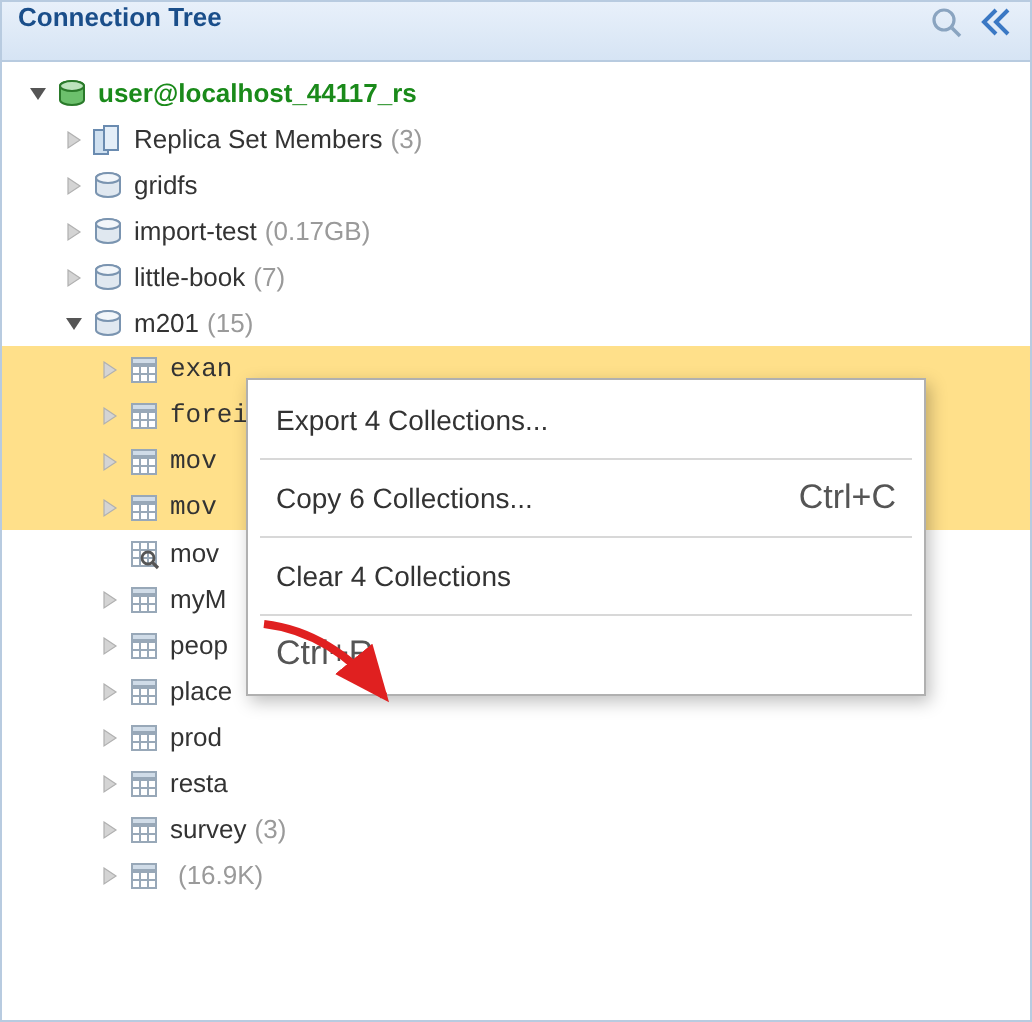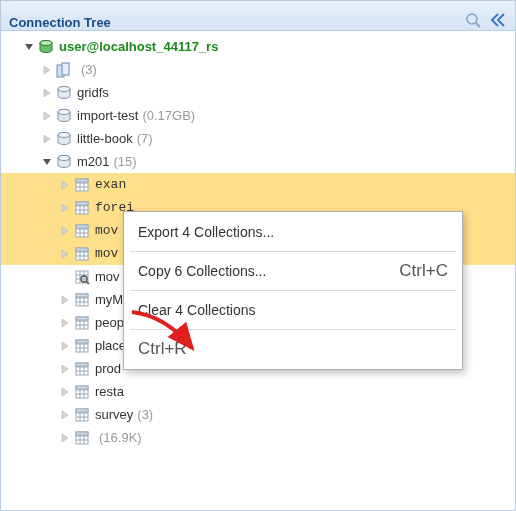--- a/index.html
+++ b/index.html
@@ -11,21 +11,21 @@
     height: 511px;
     overflow: hidden;
     position: relative;
     border: 1px solid #b8cbe0;
   }
   .header {
     background: linear-gradient(#e8f0fa, #d6e4f4);
     border-bottom: 1px solid #b8cbe0;
     height: 30px;
     display: flex;
-    align-items: flex-end;
+    align-items: flex-start;
     padding: 0 8px;
     color: #1a4e8a;
     font-weight: bold;
     font-size: 13px;
   }
   .header .title { flex: 1; }
   .header .hicon {
     width: 20px;
     height: 20px;
     display: flex;
@@ -35,21 +35,21 @@
     margin-left: 4px;
   }
   .tree {
     padding: 4px 0;
     position: relative;
   }
   .row {
     display: flex;
     align-items: center;
     height: 23px;
-    padding-left: 22px;
+    padding-left: 12px;
     white-space: nowrap;
   }
   .row.sel {
     background: #ffe08a;
     font-family: Liberation Mono, monospace;
   }
   .indent { display:inline-block; height:1px; }
   .arrow {
     width: 12px;
     height: 12px;
@@ -74,21 +74,20 @@
   
   .menu {
     position: absolute;
     left: 122px;
     top: 188px;
     width: 340px;
     background: #fff;
     border: 1px solid #b0b0b0;
     box-shadow: 2px 3px 8px rgba(0,0,0,0.25);
     padding: 4px 0;
-    margin-top: 22px;
   }
   .menu .mitem {
     display: flex;
     align-items: center;
     height: 32px;
     padding: 0 14px 0 14px;
     font-size: 14px;
     color: #333;
   }
   .menu .mitem .mlabel { flex: 1; }
@@ -195,20 +194,21 @@
     <span class="arrow">
         <svg width="10" height="10">
           <use href="#arr-right"></use>
         </svg>
       </span>
     <span class="icon">
         <svg width="16" height="16">
           <use href="#i-servers"></use>
         </svg>
       </span>
+    <span class="label">Replica Set Members</span>
     <span class="count">(3)</span>
   </div>
 
   <div class="row">
     <span class="indent" style="width:18px"></span>
     <span class="arrow">
         <svg width="10" height="10">
           <use href="#arr-right"></use>
         </svg>
       </span>

